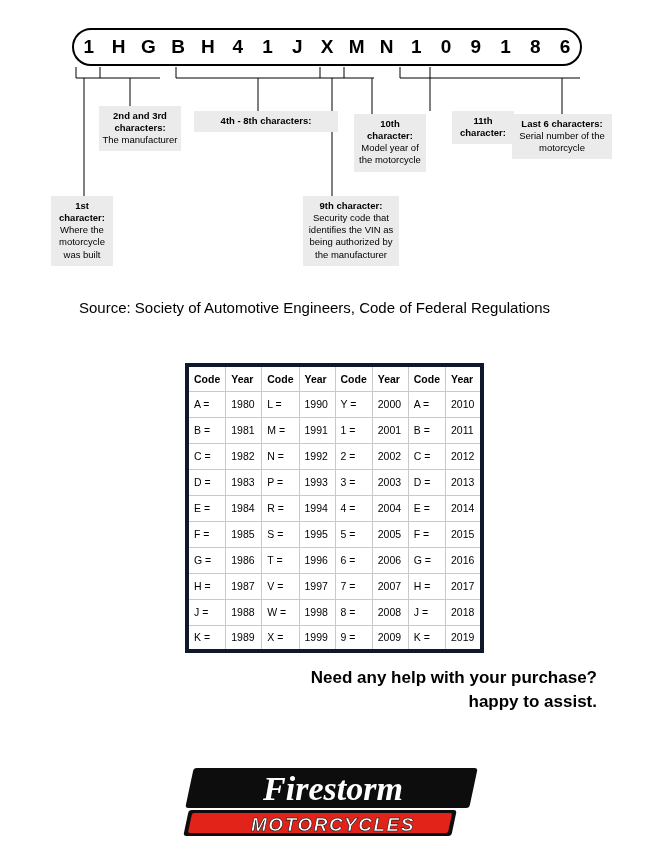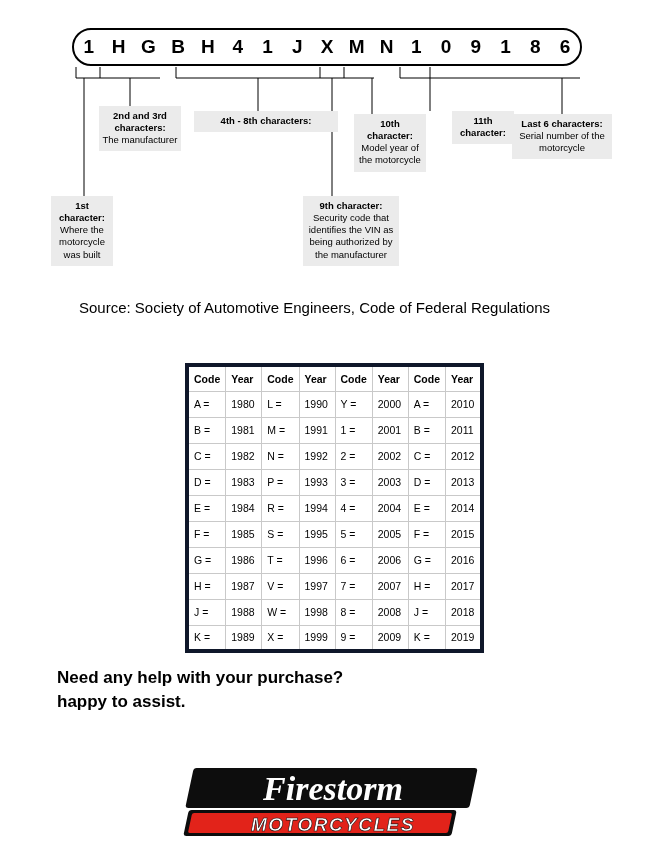--- a/index.html
+++ b/index.html
@@ -106,21 +106,21 @@
   table.year-table td.year { width: 36px; }
   table.year-table tr:last-child td { }
   table.year-table { border: 4px solid #0f172a; }
 
   
   #help-text {
     position: absolute;
     left: 57px;
     top: 666px;
     width: 540px;
-    text-align: left;
+    text-align: right;
     font-size: 17px;
     font-weight: bold;
     line-height: 1.42;
     color: #000;
   }
 
   
   #logo {
     position: absolute;
     left: 173px;

